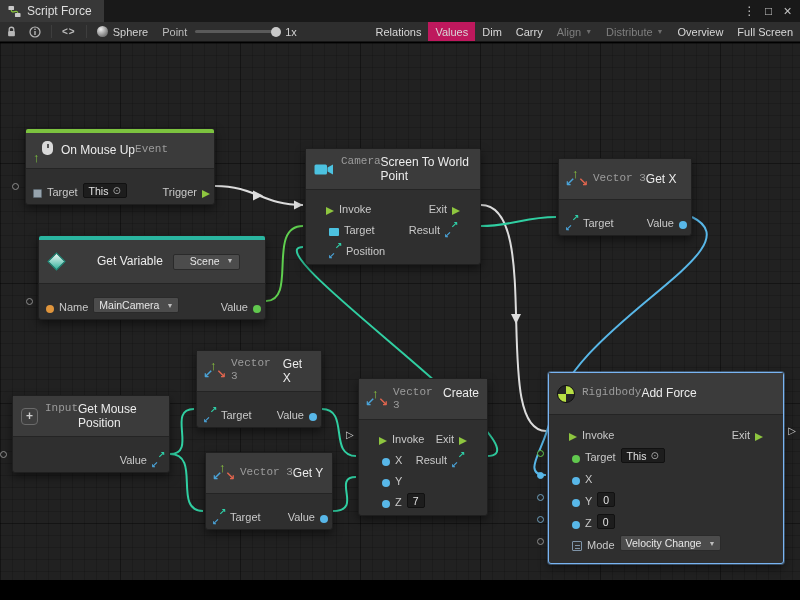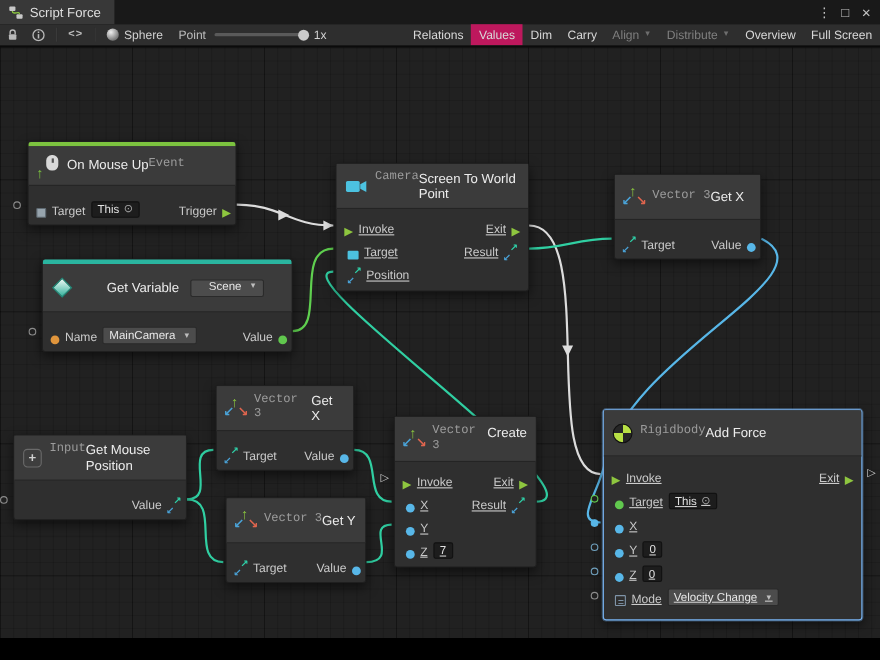--- a/index.html
+++ b/index.html
@@ -41,21 +41,21 @@
 
   
   .node { position:absolute; background:#2f2f2f; border:1px solid #1f1f1f; border-radius:3px;
           box-shadow:0 4px 10px rgba(0,0,0,.5); z-index:2; font-size:11px; }
   .node.selected { border-color:#79b4f2; box-shadow:0 0 0 1px rgba(121,180,242,.35), 0 4px 10px rgba(0,0,0,.5); }
   .accent { height:4px; border-radius:2px 2px 0 0; }
   .nh { display:flex; align-items:center; gap:7px; padding:0 8px; background:#3b3b3b; border-bottom:1px solid #242424; height:41px; }
   .tcol { display:flex; line-height:1.2; }
   .cat { font-size:11px; color:#9c9c9c;font-family:Liberation Mono, monospace; }
   .ttl { font-size:12px; color:#ececec; }
-  .nb { padding:4px 3px 7px;text-decoration:underline; }
+  .nb { padding:4px 16px 7px; }
   .nb1 { padding:3px 0 6px; }
   .row { display:flex; align-items:flex-end; gap:5px; padding:0 7px; height:21px; }
   .row26 { height:26px; }
   .row22 { height:22px; }
   .plabel { color:#c9c9c9; }
   .sp { flex:1; }
 
   .vbox { background:#1d1d1d; border:1px solid #111; border-radius:2px; padding:0 5px; height:15px; display:flex; align-items:center; gap:4px; font-size:10.5px; color:#e2e2e2; }
   .tgt { color:#a8a8a8; font-size:10px; }
   .dd { background:#4c4c4c; border:1px solid #2a2a2a; border-radius:2px; padding:0 5px; height:16px; display:inline-flex; align-items:center; gap:7px; font-size:10.5px; color:#e6e6e6; }

